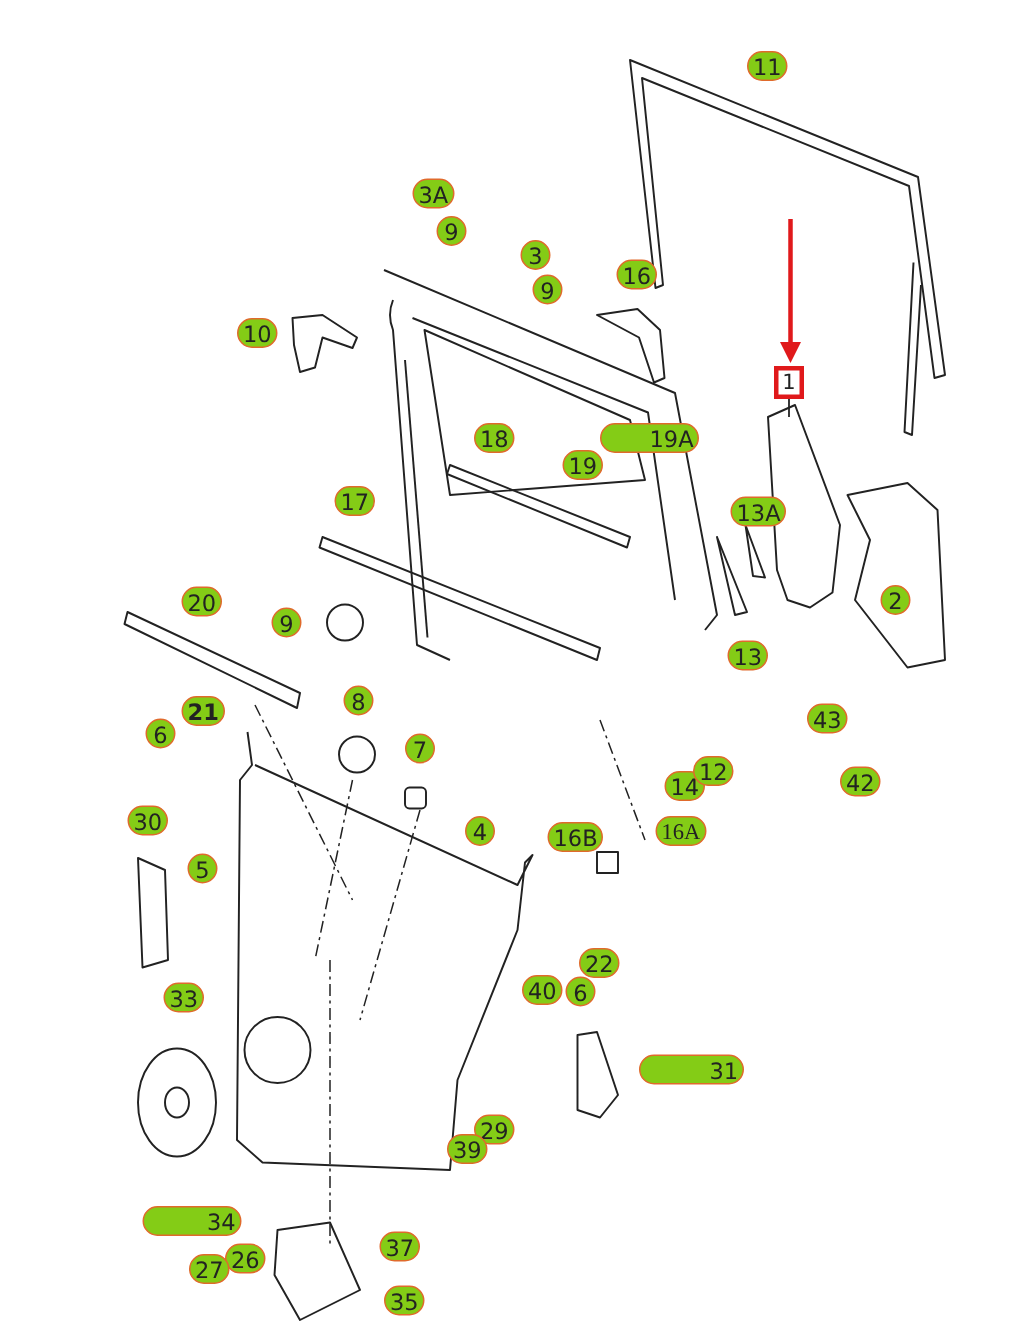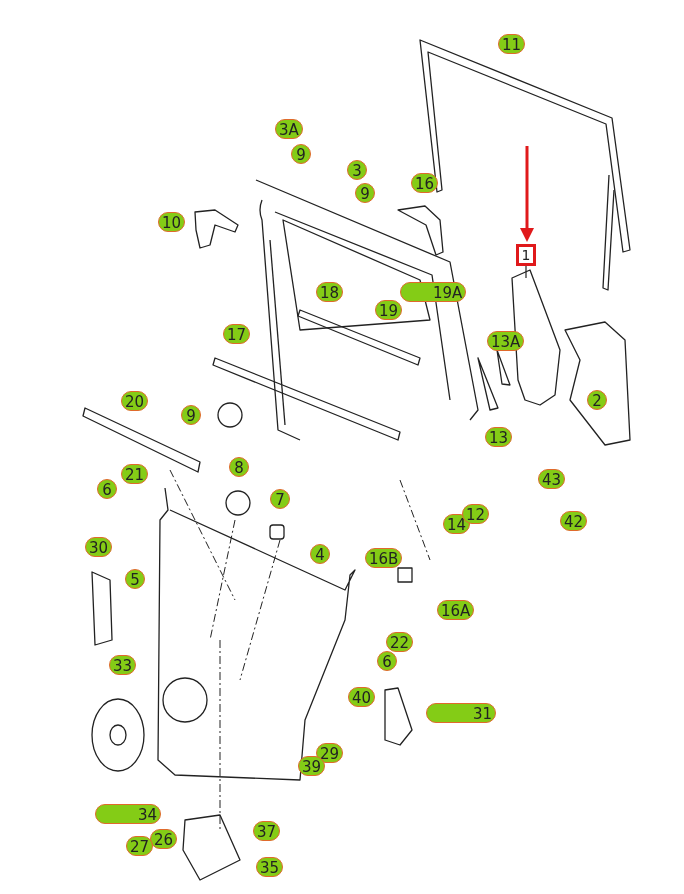--- a/index.html
+++ b/index.html
@@ -101,34 +101,34 @@
     <div class="callout" style="left: 400px; top: 282px; min-width: 34px; padding-left: 32px;">19A</div>
     <div class="callout" style="left: 487px; top: 331px; min-width: 34px;">13A</div>
     <div class="callout" style="left: 223px; top: 324px; min-width: 24px;">17</div>
     <div class="callout" style="left: 587px; top: 390px; min-width: 20px;">2</div>
     <div class="callout" style="left: 485px; top: 427px; min-width: 24px;">13</div>
     <div class="callout" style="left: 121px; top: 391px; min-width: 24px;">20</div>
     <div class="callout" style="left: 181px; top: 405px; min-width: 20px;">9</div>
     <div class="callout" style="left: 229px; top: 457px; min-width: 20px;">8</div>
     <div class="callout" style="left: 538px; top: 469px; min-width: 24px;">43</div>
     <div class="callout" style="left: 560px; top: 469px; min-width: 24px; margin-top: 42px;">42</div>
-    <div class="callout" style="left: 121px; top: 464px; min-width: 24px;">21</div>
+    <div class="callout" style="left: 121px; top: 464px; min-width: 24px; font-weight: bold;">21</div>
     <div class="callout" style="left: 97px; top: 479px; min-width: 20px;">6</div>
     <div class="callout" style="left: 270px; top: 489px; min-width: 20px;">7</div>
     <div class="callout" style="left: 443px; top: 514px; min-width: 24px;">14</div>
     <div class="callout" style="left: 462px; top: 504px; min-width: 24px;">12</div>
     <div class="callout" style="left: 85px; top: 537px; min-width: 24px;">30</div>
     <div class="callout" style="left: 125px; top: 569px; min-width: 20px;">5</div>
     <div class="callout" style="left: 310px; top: 544px; min-width: 20px;">4</div>
     <div class="callout" style="left: 365px; top: 548px; min-width: 34px;">16B</div>
-    <div class="callout" style="left: 437px; top: 600px; min-width: 34px;">16A</div>
+    <div class="callout" style="left: 437px; top: 544px; min-width: 34px; font-family: Liberation Serif, serif;">16A</div>
     <div class="callout" style="left: 386px; top: 632px; min-width: 24px;">22</div>
     <div class="callout" style="left: 377px; top: 651px; min-width: 20px;">6</div>
     <div class="callout" style="left: 109px; top: 655px; min-width: 24px;">33</div>
-    <div class="callout" style="left: 348px; top: 687px; min-width: 24px; text-align: center;">40</div>
+    <div class="callout" style="left: 348px; top: 650px; min-width: 24px; text-align: center;">40</div>
     <div class="callout" style="left: 426px; top: 703px; min-width: 24px; padding-left: 46px;">31</div>
     <div class="callout" style="left: 316px; top: 743px; min-width: 24px;">29</div>
     <div class="callout" style="left: 298px; top: 756px; min-width: 24px;">39</div>
     <div class="callout" style="left: 95px; top: 804px; min-width: 24px; padding-left: 42px;">34</div>
     <div class="callout" style="left: 253px; top: 821px; min-width: 24px;">37</div>
     <div class="callout" style="left: 150px; top: 829px; min-width: 24px;">26</div>
     <div class="callout" style="left: 126px; top: 836px; min-width: 24px;">27</div>
     <div class="callout" style="left: 256px; top: 857px; min-width: 24px;">35</div>
   </div>
 

